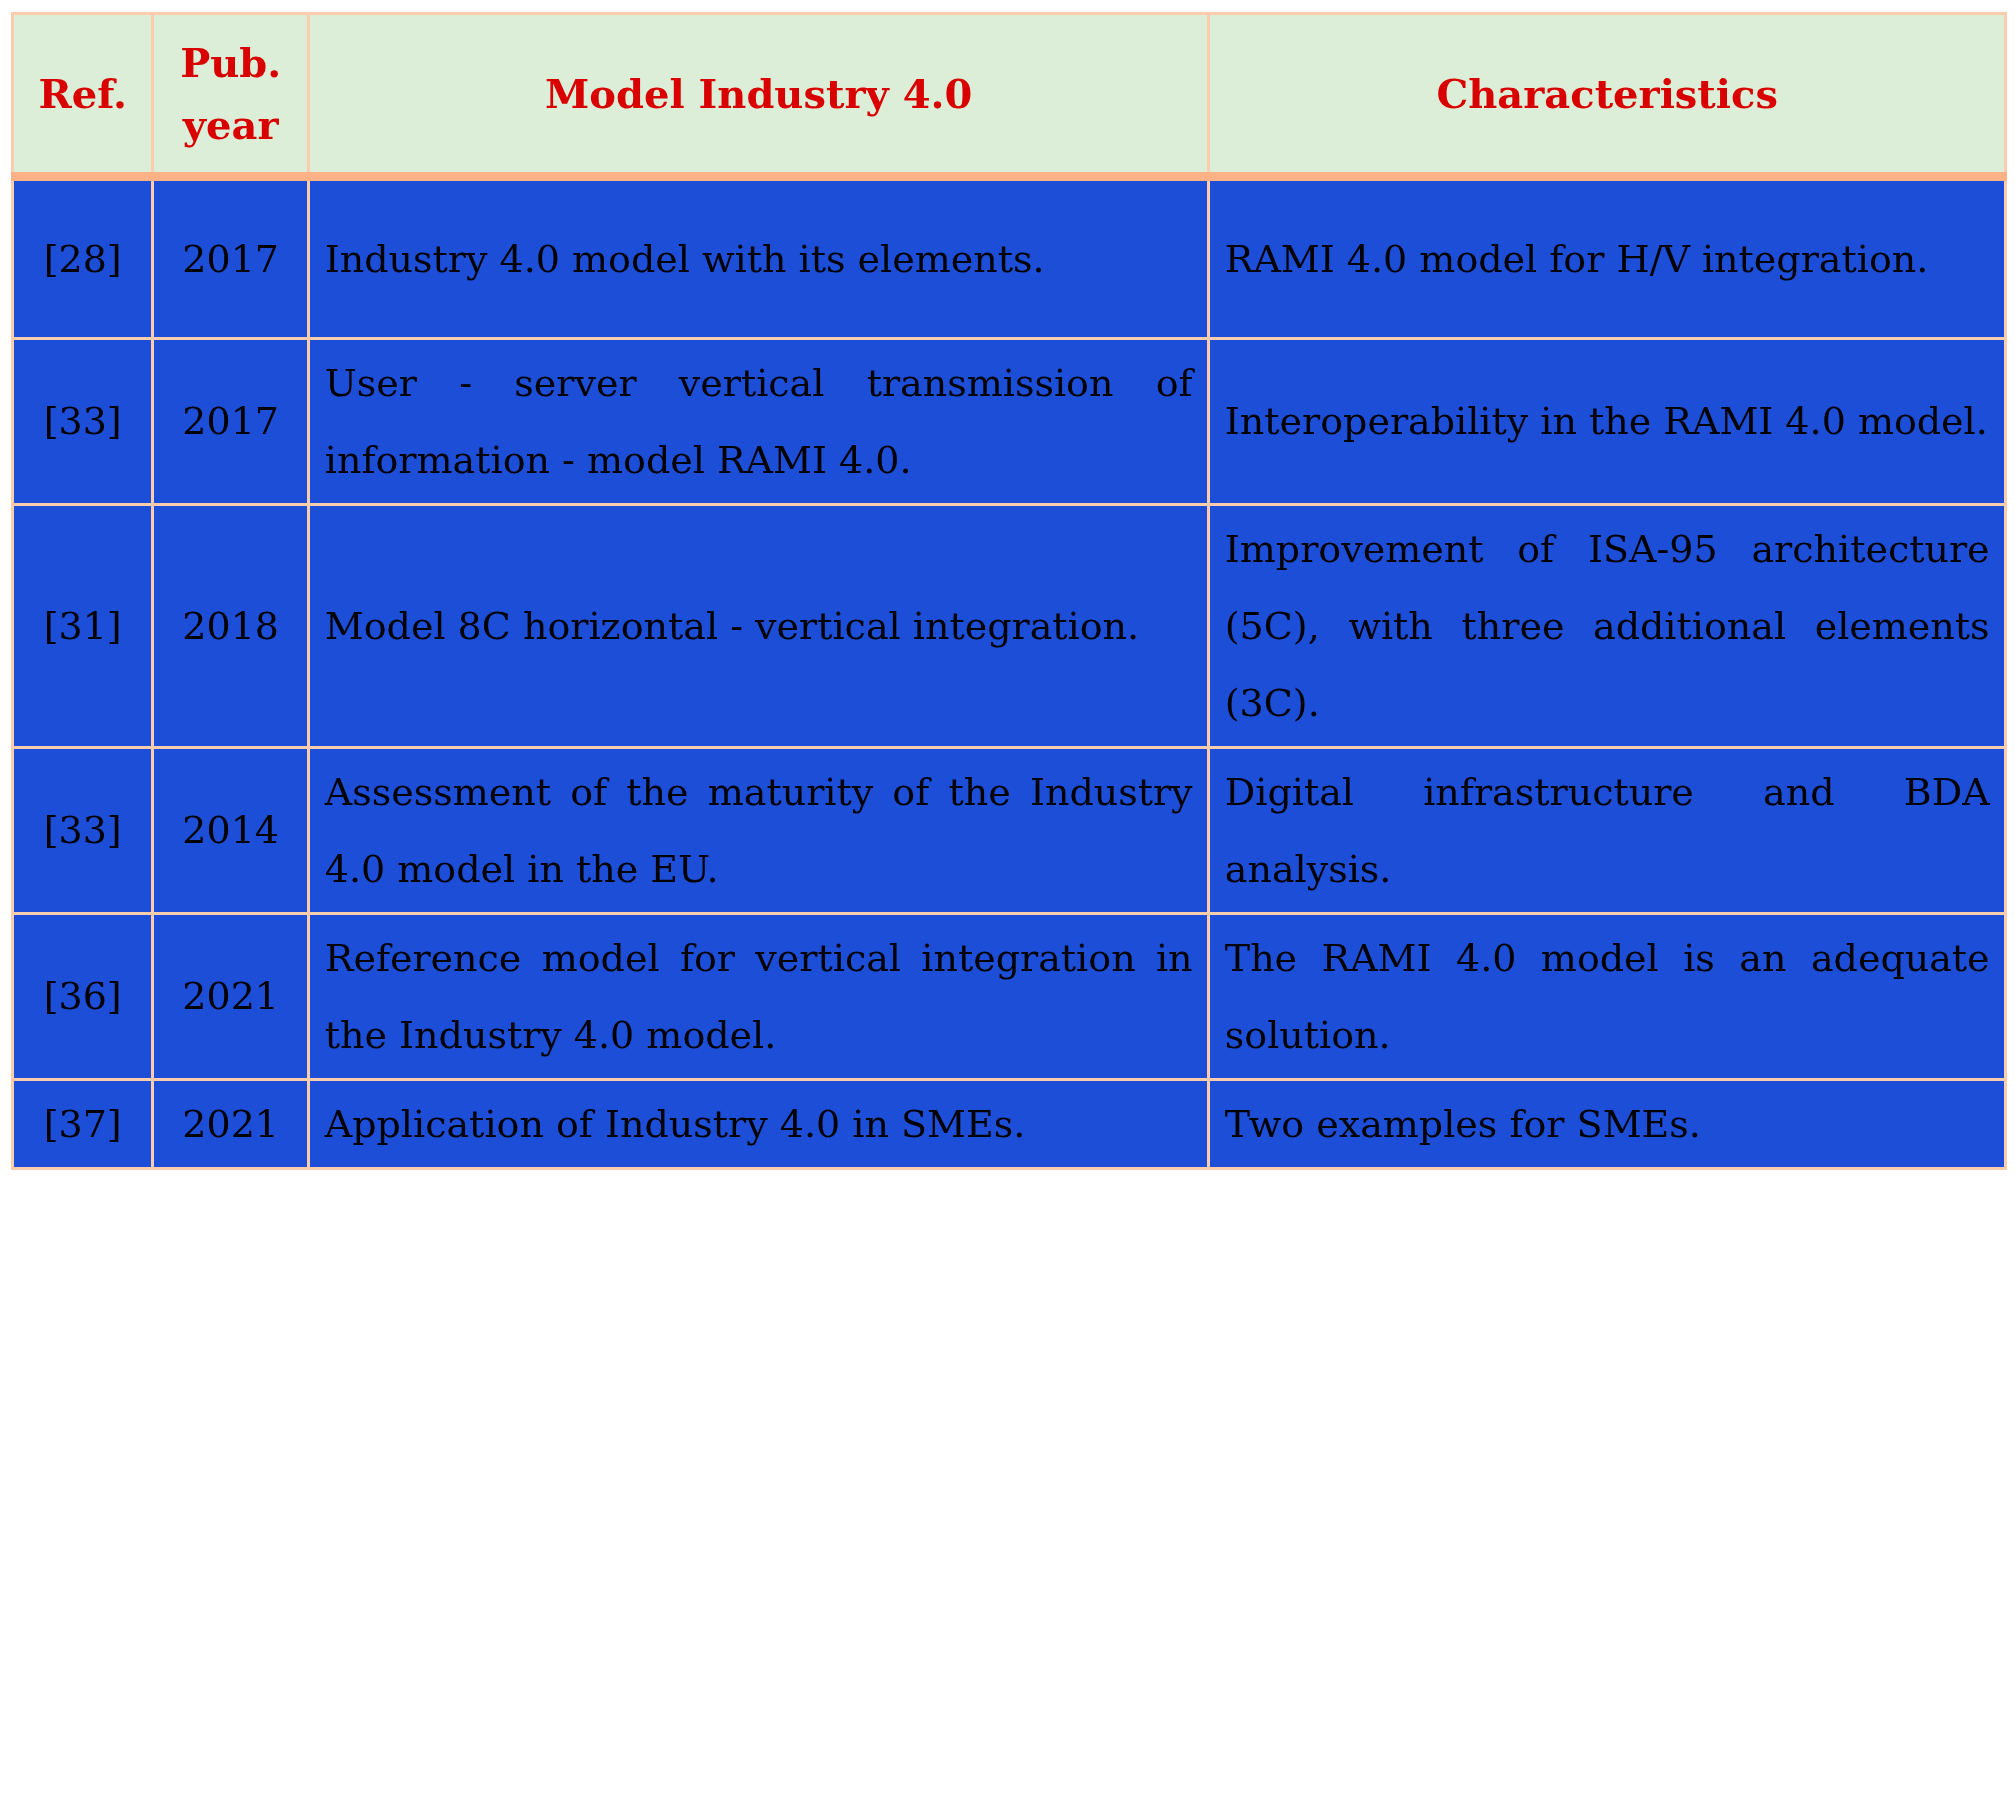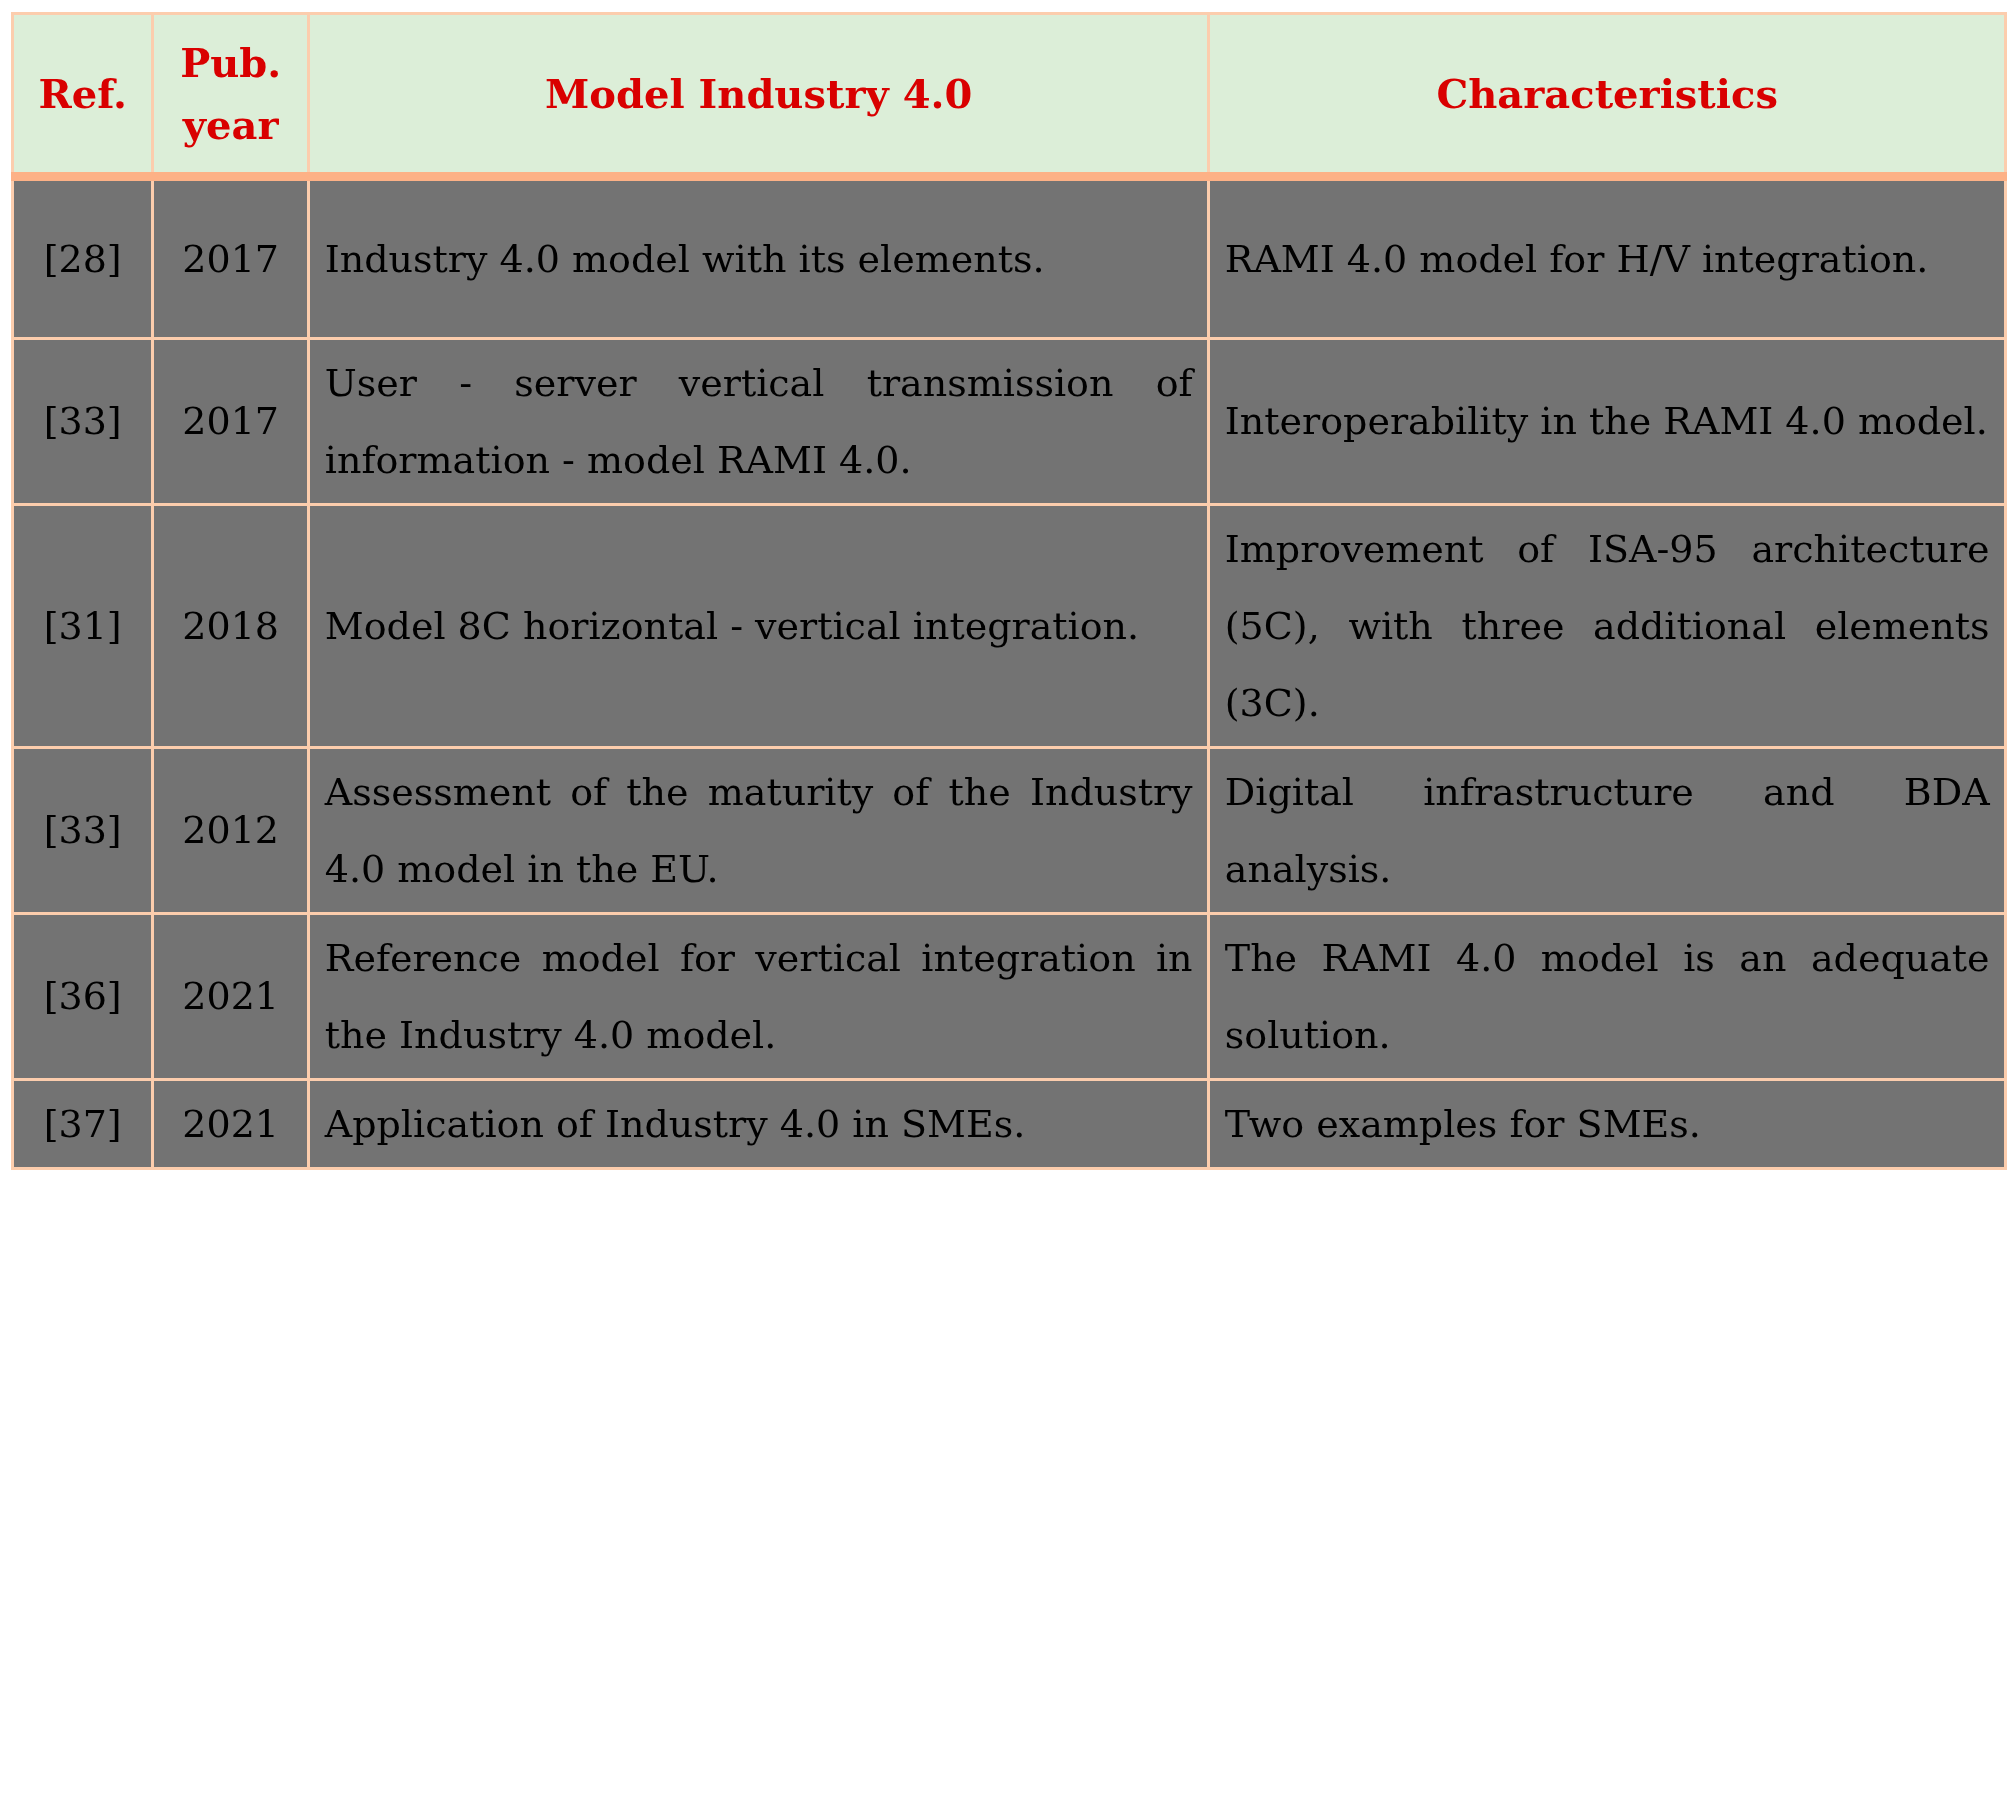--- a/index.html
+++ b/index.html
@@ -46,21 +46,21 @@
     padding: 14.6px 13.5px;
     height: 163px;
   }
   th.h-center { text-align: center; }
   th.h-left   { text-align: center; }
 
   tbody td {
     font-size: 38px;
     line-height: 77px;
     padding: 4.5px 14.6px;
-    background: #737373;
+    background: #1d4ed8;
   }
   td.cell-center { text-align: center; }
   td.cell-just   { text-align: justify; text-align-last: left; }
   tr.row-2line td { height: 162px; }
   tr.row-3line td { height: 239px; }
   tr.row-1line td { height: 83px; }
 </style>
 </head>
 <body>
 
@@ -94,21 +94,21 @@
         <td class="cell-just">Interoperability in the RAMI 4.0 model.</td>
       </tr>
       <tr class="row-3line">
         <td class="cell-center">[31]</td>
         <td class="cell-center">2018</td>
         <td class="cell-just">Model 8C horizontal - vertical integration.</td>
         <td class="cell-just">Improvement of ISA-95 architecture (5C), with three additional elements (3C).</td>
       </tr>
       <tr class="row-2line">
         <td class="cell-center">[33]</td>
-        <td class="cell-center">2012</td>
+        <td class="cell-center">2014</td>
         <td class="cell-just">Assessment of the maturity of the Industry 4.0 model in the EU.</td>
         <td class="cell-just">Digital infrastructure and BDA analysis.</td>
       </tr>
       <tr class="row-2line">
         <td class="cell-center">[36]</td>
         <td class="cell-center">2021</td>
         <td class="cell-just">Reference model for vertical integration in the Industry 4.0 model.</td>
         <td class="cell-just">The RAMI 4.0 model is an adequate solution.</td>
       </tr>
       <tr class="row-1line">

